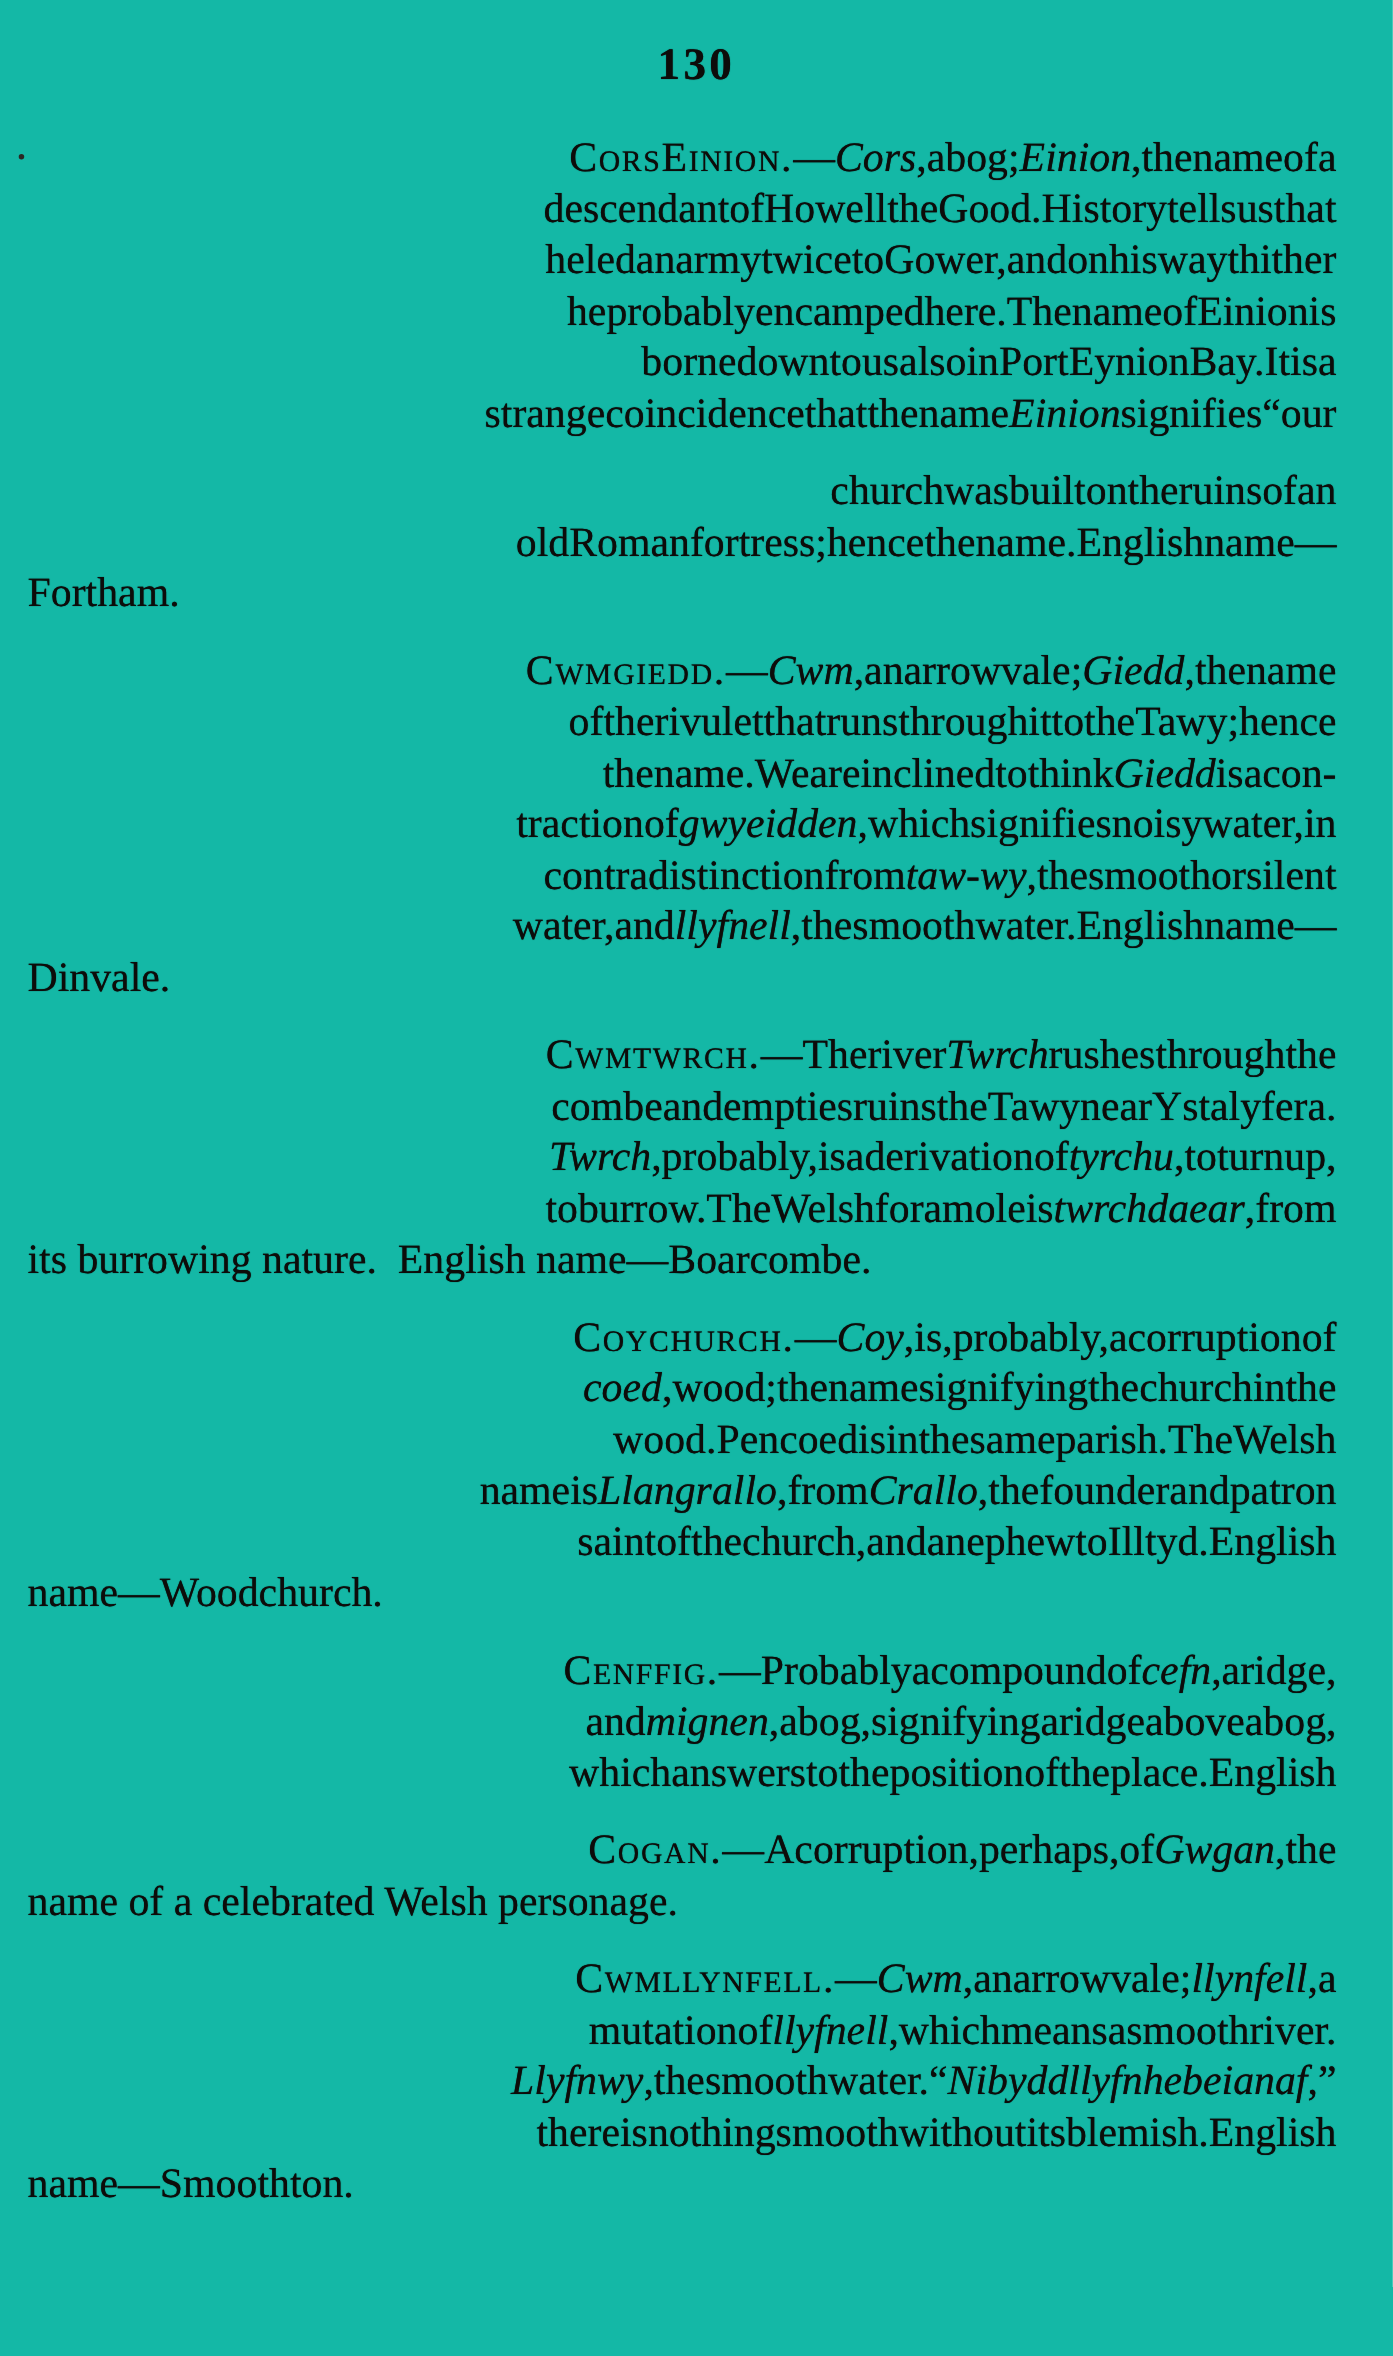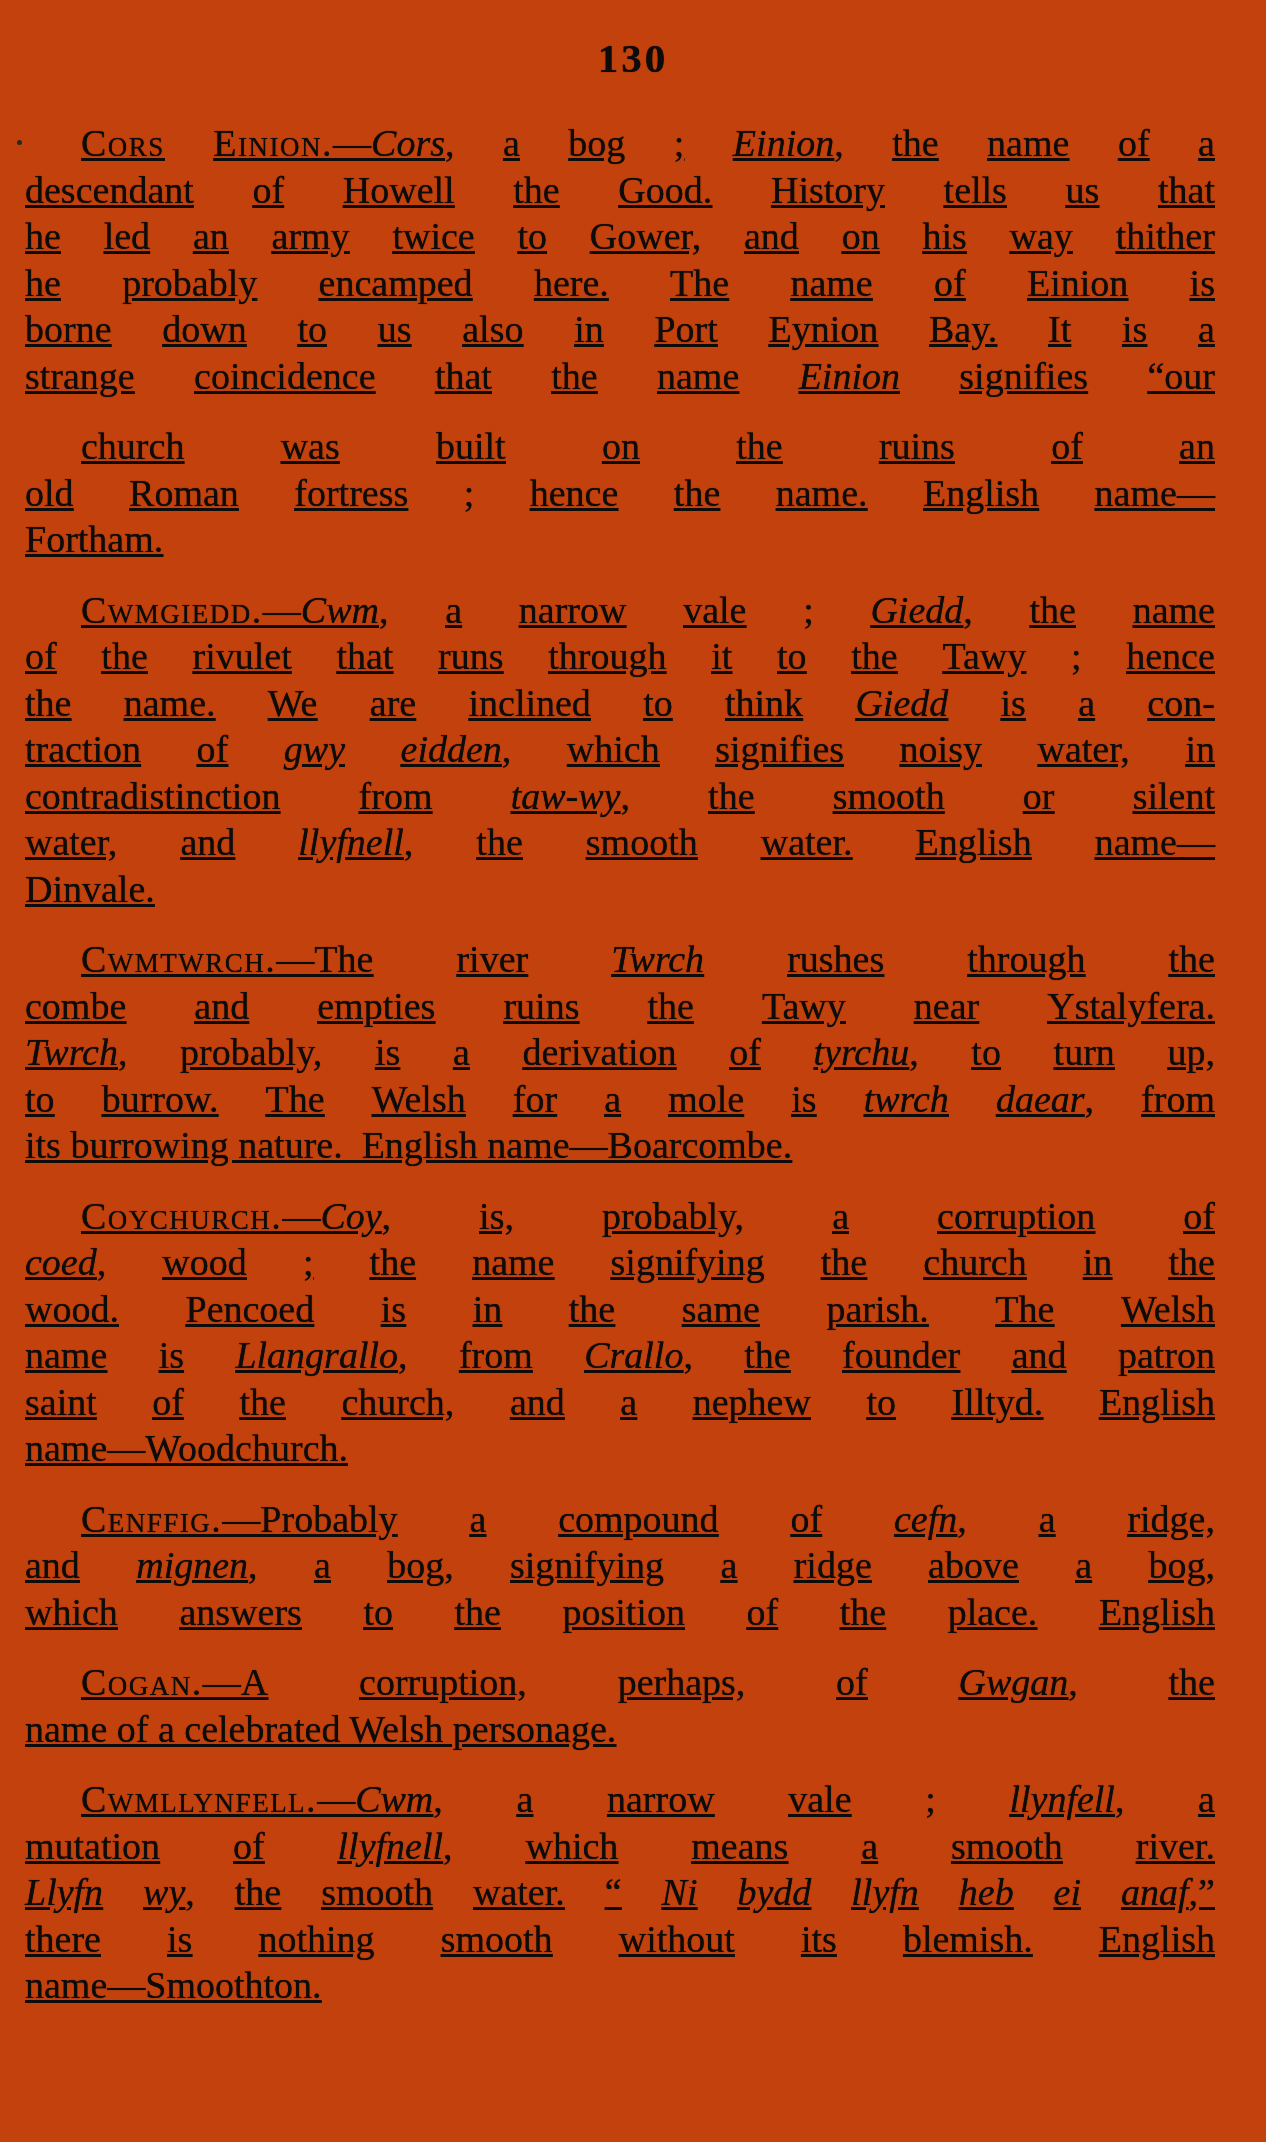--- a/index.html
+++ b/index.html
@@ -1,39 +1,38 @@
 <!DOCTYPE html>
 <html><head>
 <meta charset="utf-8">
 <style>
   html,body { margin:0; padding:0; }
   .page {
     position:relative;
     width:1266px; height:2142px;
-    background:#c2410c;
+    background:#14b8a6;
     color:#0d0c0a;
     font-family:"Liberation Serif", serif;
     overflow:hidden;
     text-shadow:0 0 0.8px rgba(10,8,6,0.9);
   }
   .pageno {
     position:absolute; top:34px; left:0; width:100%;
     text-align:center;
     font-size:41px; font-weight:bold; letter-spacing:3px;
   }
   .content {
     position:absolute; left:25px; top:120px; width:1190px;
     font-size:38px;
   }
   .para { margin:0 0 24px 0; }
   .line {
-    display:flex; justify-content:space-between; flex-wrap:nowrap;
+    display:flex; justify-content:flex-end; flex-wrap:nowrap;
     height:46.5px; line-height:46.5px;
     align-items:baseline;
-    text-decoration:underline;
   }
   .line.first { padding-left:56px; }
   .line.last {
     display:block; white-space:pre-wrap; text-align:left;
   }
   .word { white-space:nowrap; }
   .n  { font-style:normal; }
   .i  { font-style:italic; }
   .sc { font-variant:small-caps; letter-spacing:1.5px; }
   .speck {

